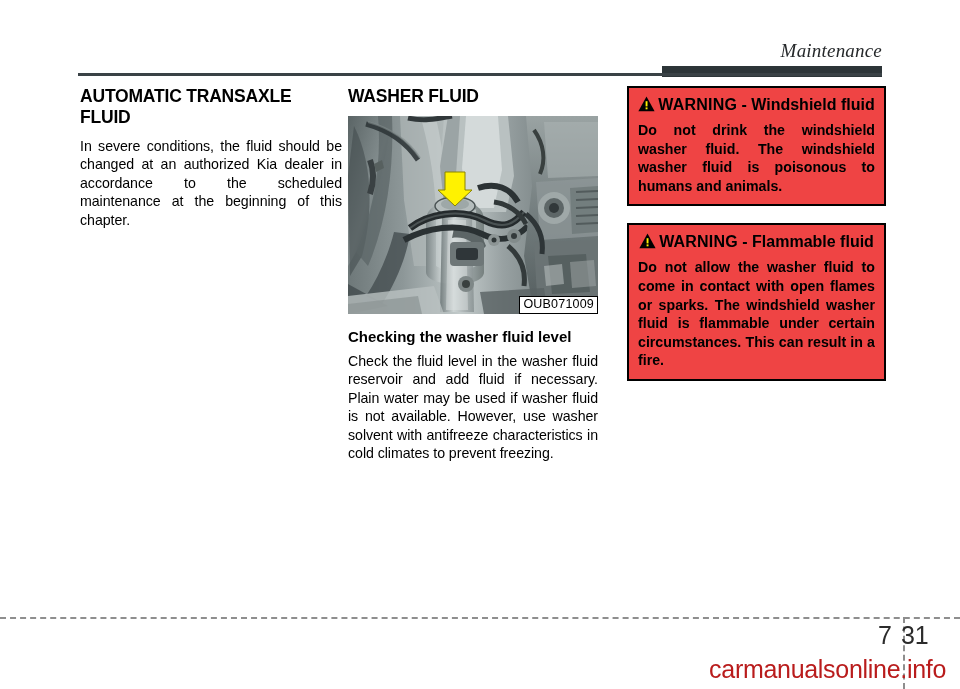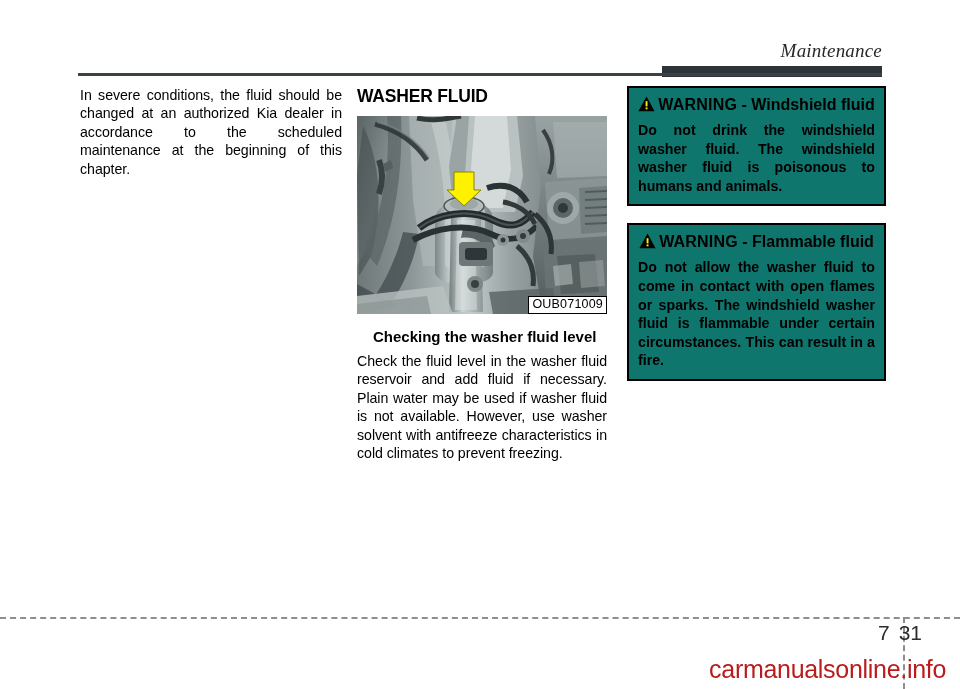--- a/index.html
+++ b/index.html
@@ -44,32 +44,32 @@
     width: 220px; height: 11px;
     background: #2d3538;
   }
 
   
   .col {
     position: absolute;
     top: 86px;
   }
   #col-left  { left: 80px;  width: 262px; }
-  #col-mid   { left: 357px; width: 250px; }
+  #col-mid   { left: 348px; width: 250px; }
   #col-right { left: 627px; width: 259px; }
 
   h2.sec-title {
     margin: 0 0 9px 0;
     font-size: 17.5px;
     font-weight: bold;
     line-height: 21px;
     letter-spacing: -0.2px;
   }
   h3.sub-title {
-    margin: 14px 0 7px 16px;
+    margin: 14px 0 7px 0;
     font-size: 15px;
     font-weight: bold;
     line-height: 17px;
   }
   p.body {
     margin: 0 0 11px 0;
     font-size: 14.2px;
     line-height: 18.4px;
     text-align: justify;
     text-justify: inter-word;
@@ -101,21 +101,21 @@
     font-size: 12.5px;
     line-height: 15px;
     font-family: "Liberation Sans", sans-serif;
     letter-spacing: .2px;
     text-align: center;
   }
 
   
   .warning-box {
     border: 2px solid #000000;
-    background: #0f766e;
+    background: #ef4444;
     padding: 7px 9px 9px 9px;
     box-sizing: border-box;
     margin-bottom: 17px;
   }
   .warning-head {
     display: block;
     text-align: center;
     font-size: 16px;
     font-weight: bold;
     line-height: 19px;
@@ -146,21 +146,21 @@
   #footer-divider {
     position: absolute;
     left: 903px; top: 617px;
     width: 0; height: 72px;
     border-left: 2px dashed #8e8e8e;
   }
   #page-number {
     position: absolute;
     left: 878px; top: 621px;
     font-family: "Liberation Sans", sans-serif;
-    font-size: 21px;
+    font-size: 25px;
     color: #2c2c2c;
     white-space: nowrap;
     letter-spacing: 0;
   }
   #page-number .chapter { margin-right: 9px; }
   #watermark {
     position: absolute;
     right: 14px; top: 655px;
     font-family: "Liberation Sans", sans-serif;
     font-size: 25px;
@@ -172,20 +172,21 @@
 </head>
 <body>
 
 <div id="header-area">
   <div id="header-title">Maintenance</div>
   <div id="header-rule-thick"></div>
   <div id="header-rule-thin"></div>
 </div>
 
 <div class="col" id="col-left">
+  <h2 class="sec-title">AUTOMATIC TRANSAXLE FLUID</h2>
   <p class="body">In severe conditions, the fluid should be changed at an authorized Kia dealer in accordance to the scheduled maintenance at the beginning of this chapter.</p>
 </div>
 
 <div class="col" id="col-mid">
   <h2 class="sec-title">WASHER FLUID</h2>
 
   <div id="photo-figure">
     <div id="photo-frame">
       <svg id="photo-svg" viewBox="0 0 250 198" preserveAspectRatio="none">
         <defs>

